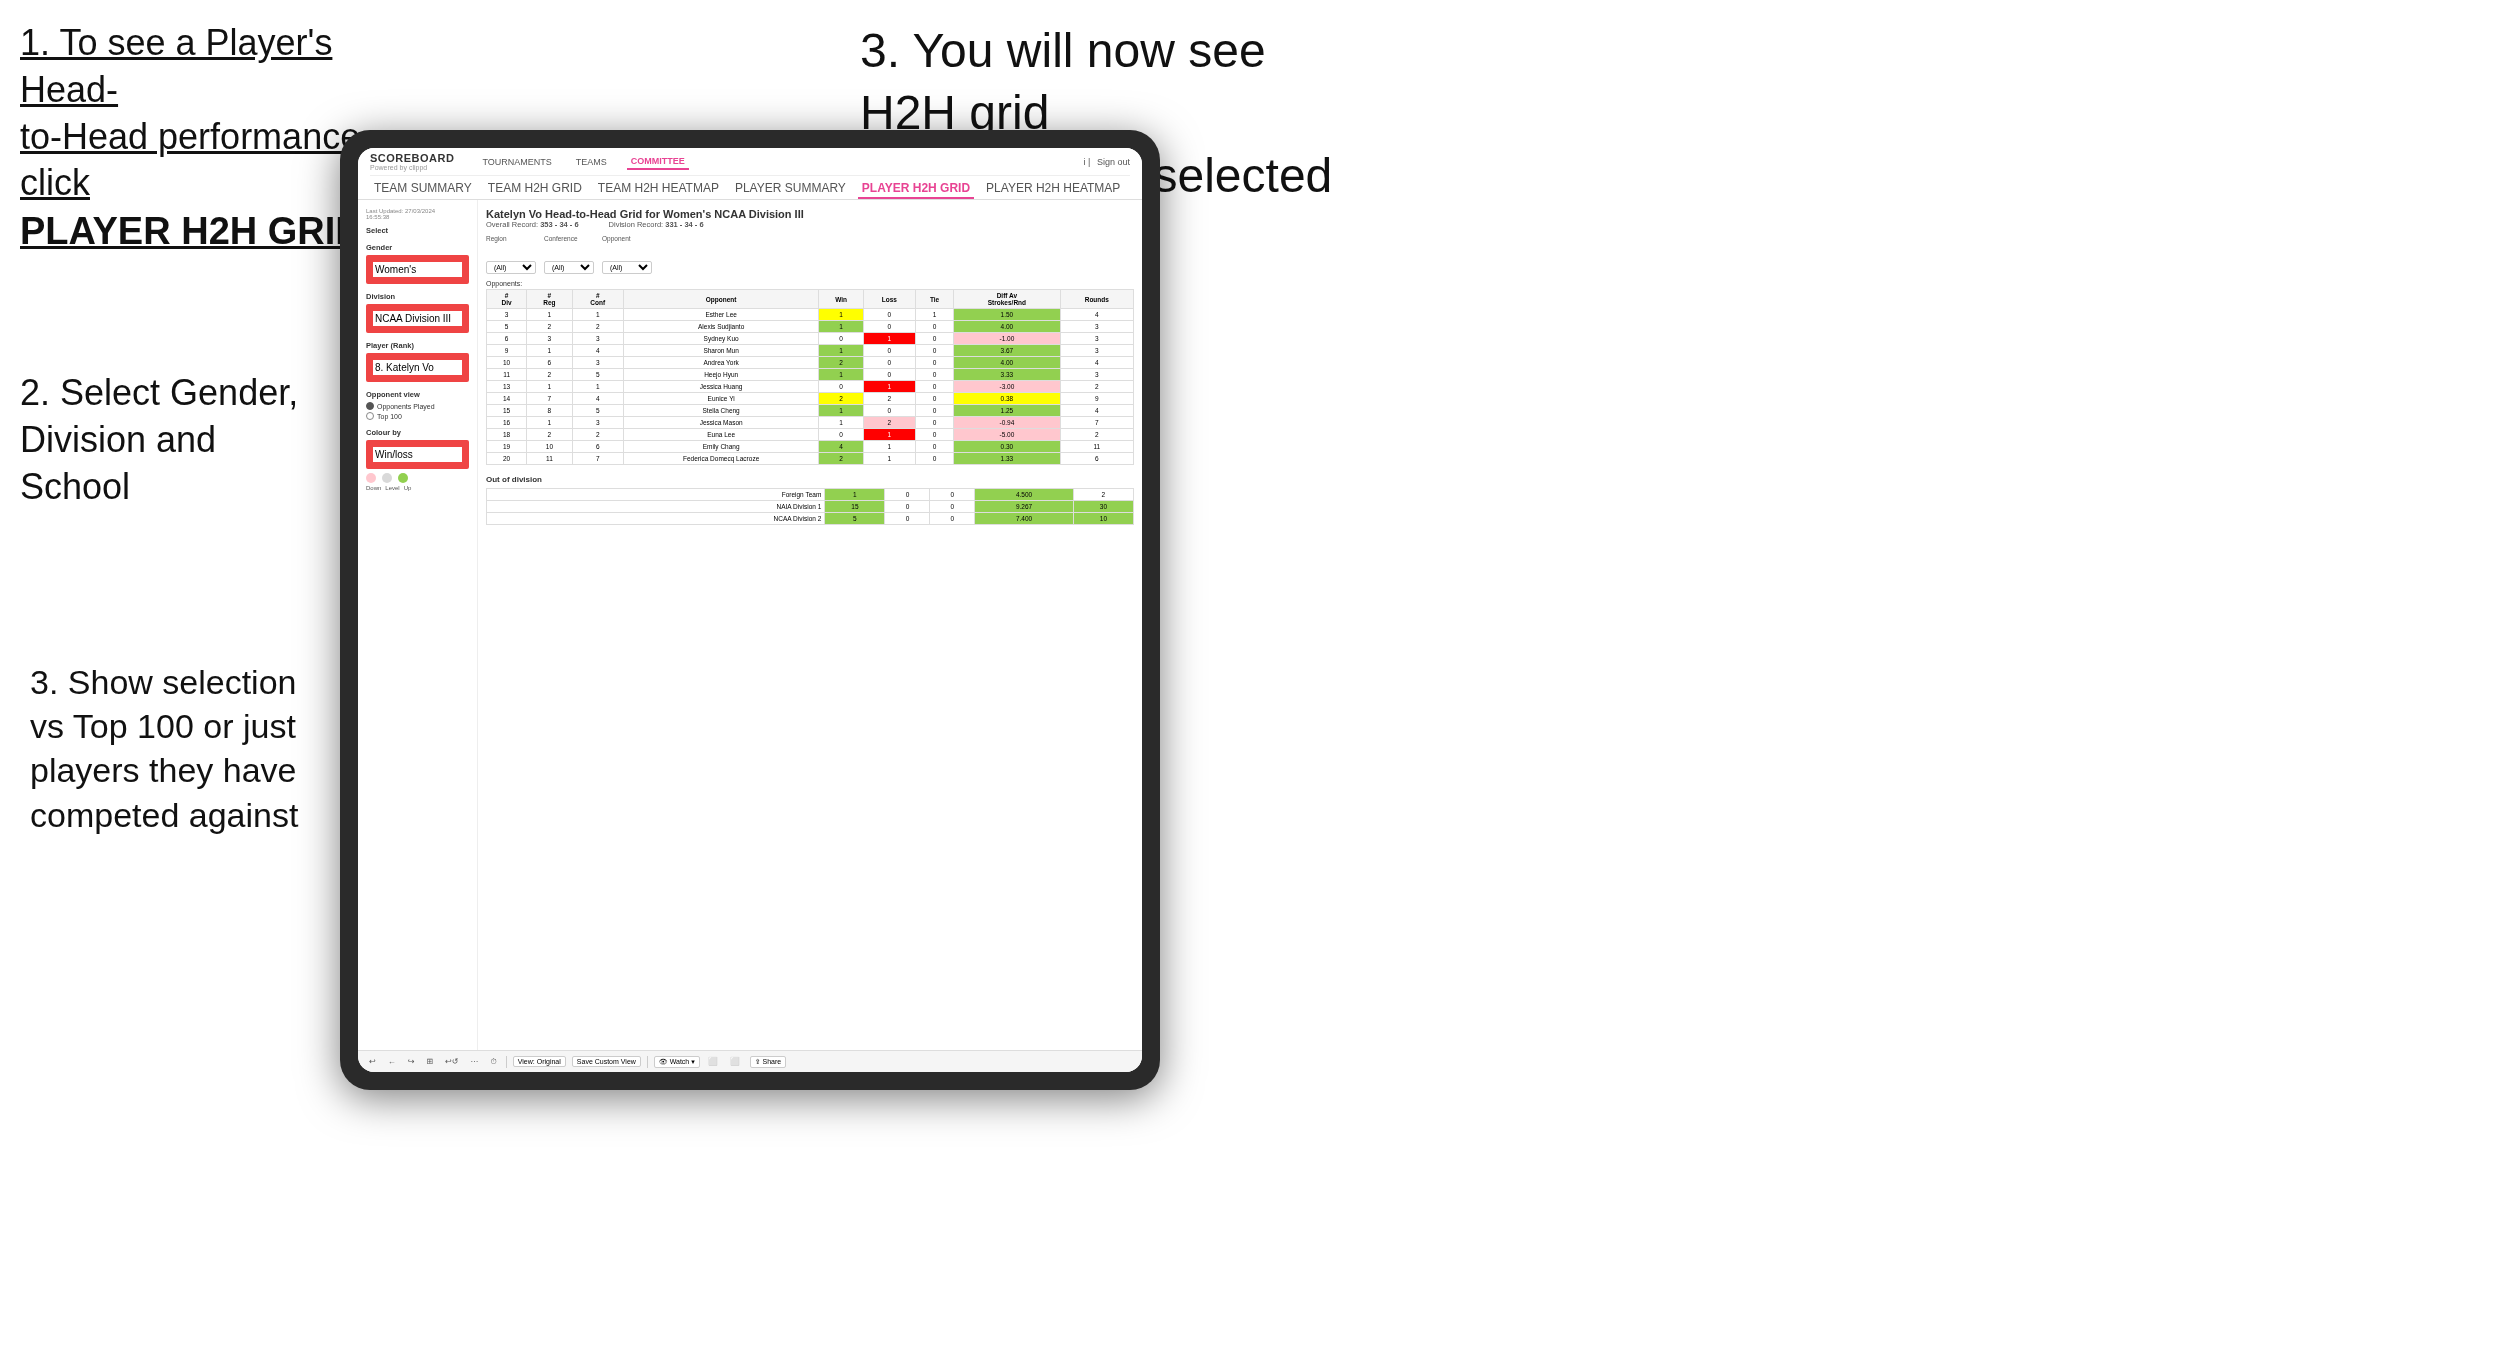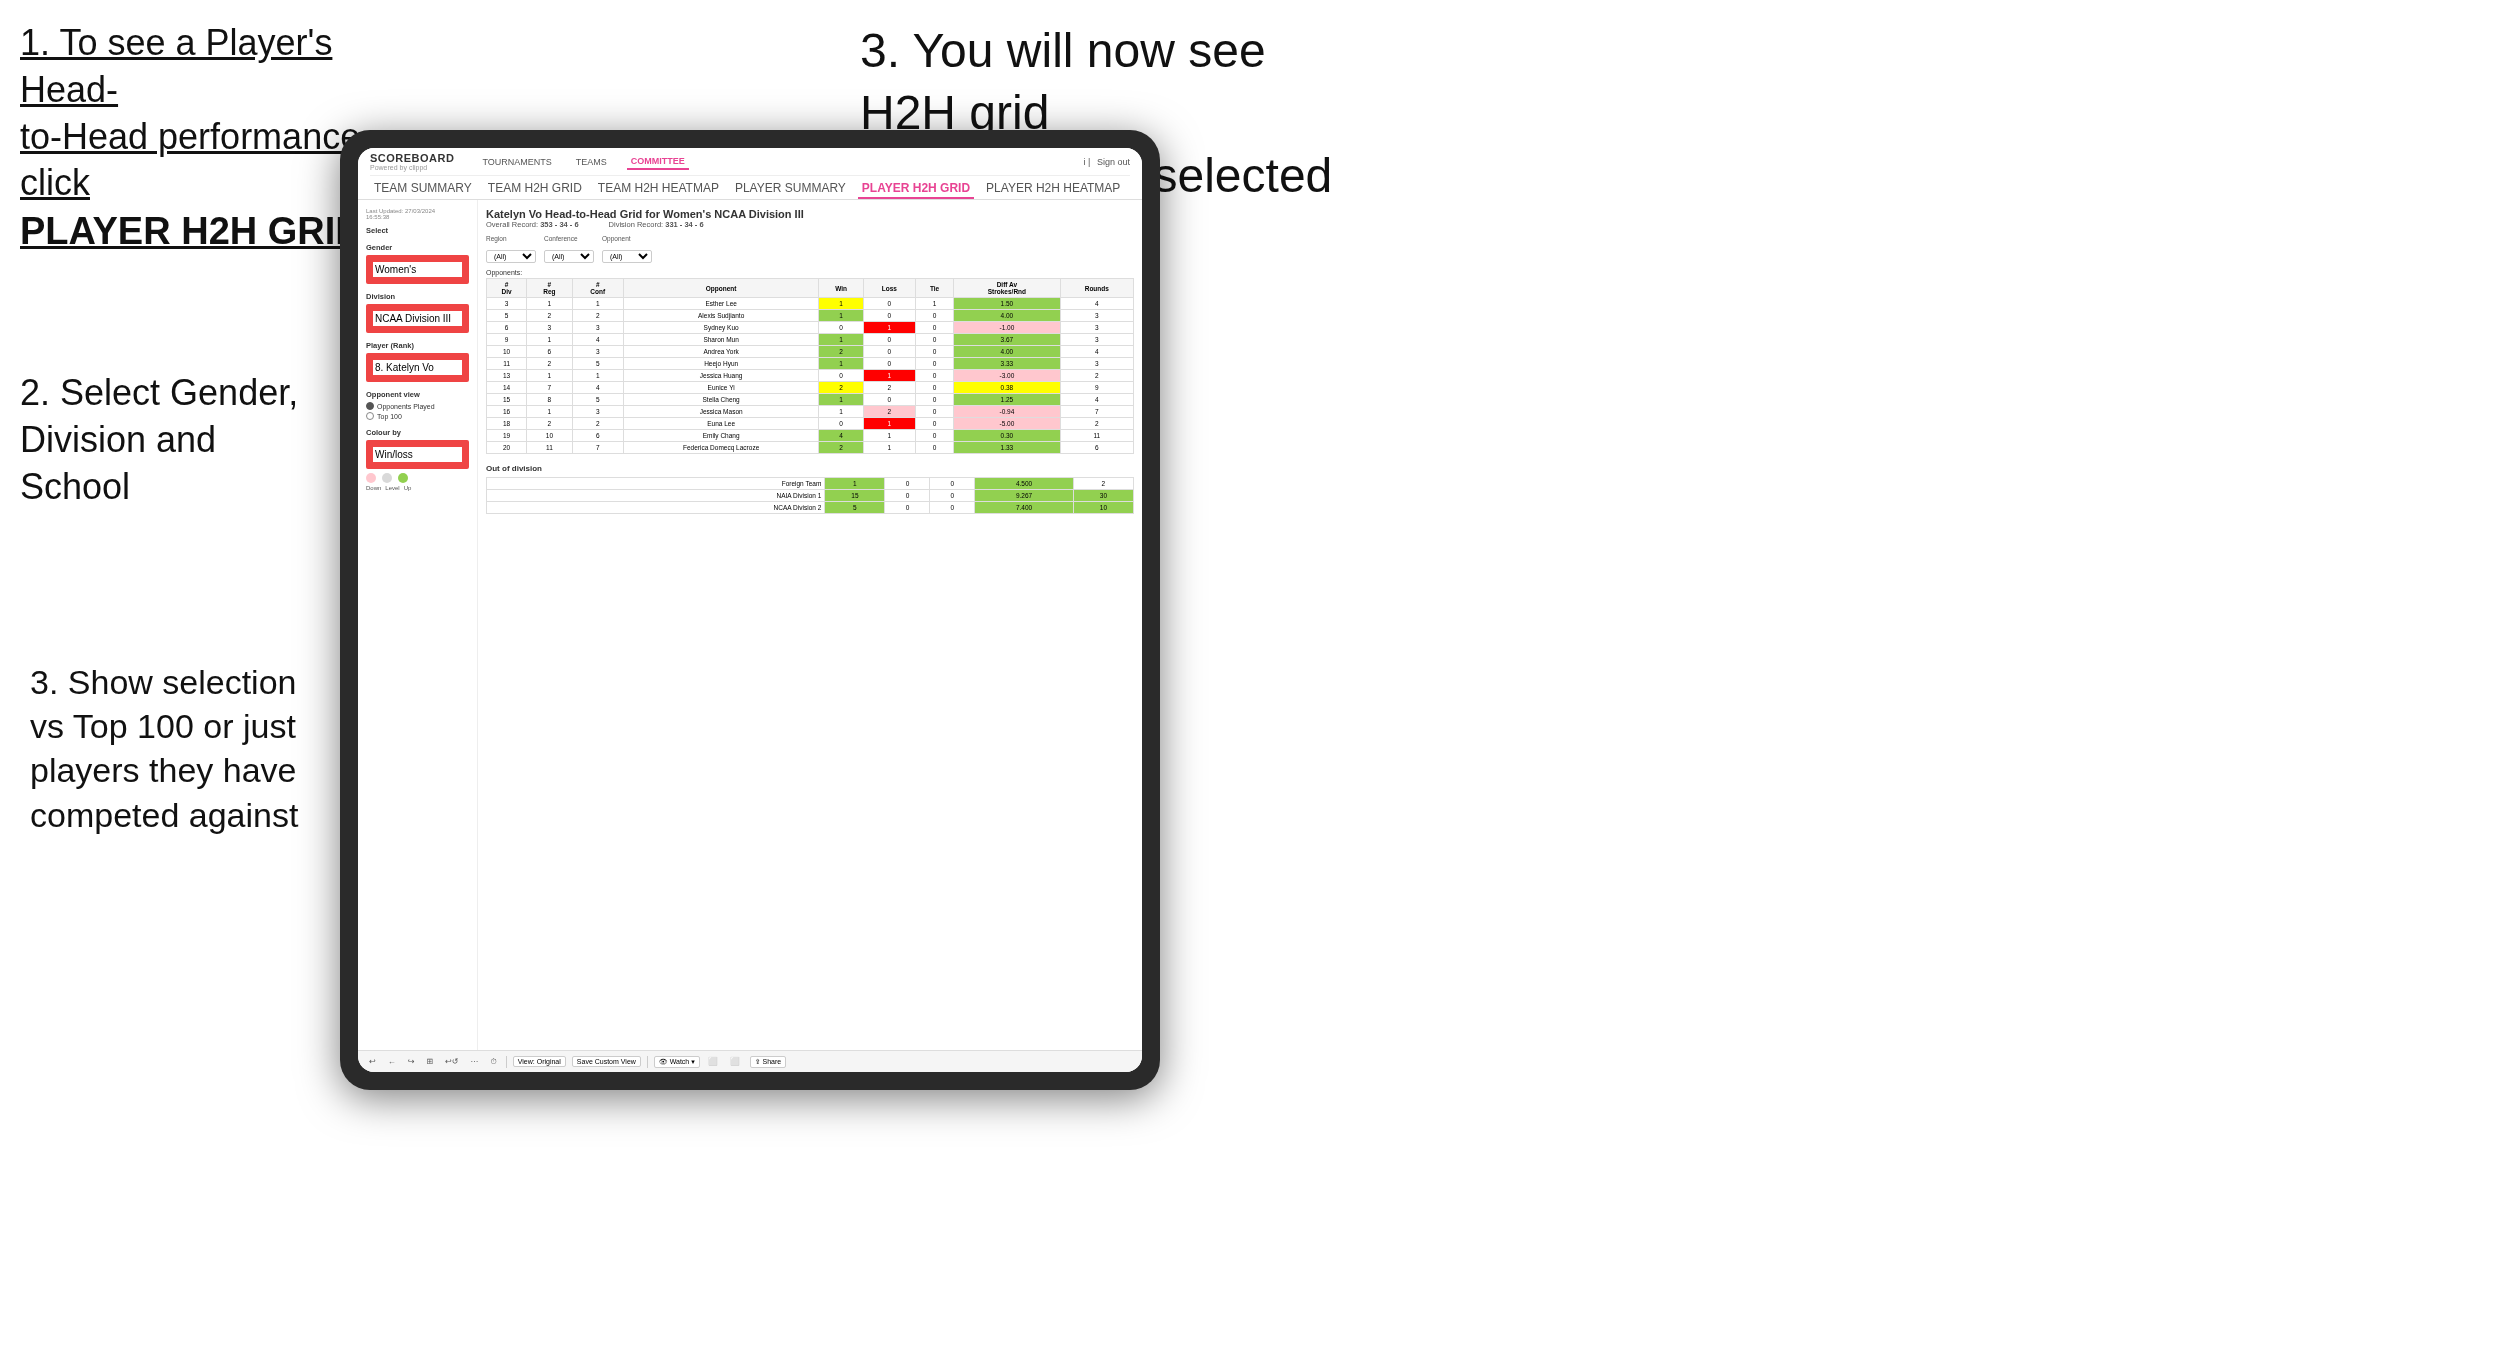--- a/index.html
+++ b/index.html
@@ -266,21 +266,21 @@
     .filter-section {
       display: flex;
       gap: 8px;
       margin-bottom: 6px;
       align-items: flex-end;
     }
 
     .filter-group {
       display: flex;
       flex-direction: column;
-      gap: 8px;
+      gap: 19px;
     }
     .filter-label {
       font-size: 6.5px;
       color: #555;
     }
     .filter-select {
       font-size: 7px;
       padding: 1px 3px;
       border: 1px solid #ccc;
       border-radius: 2px;

